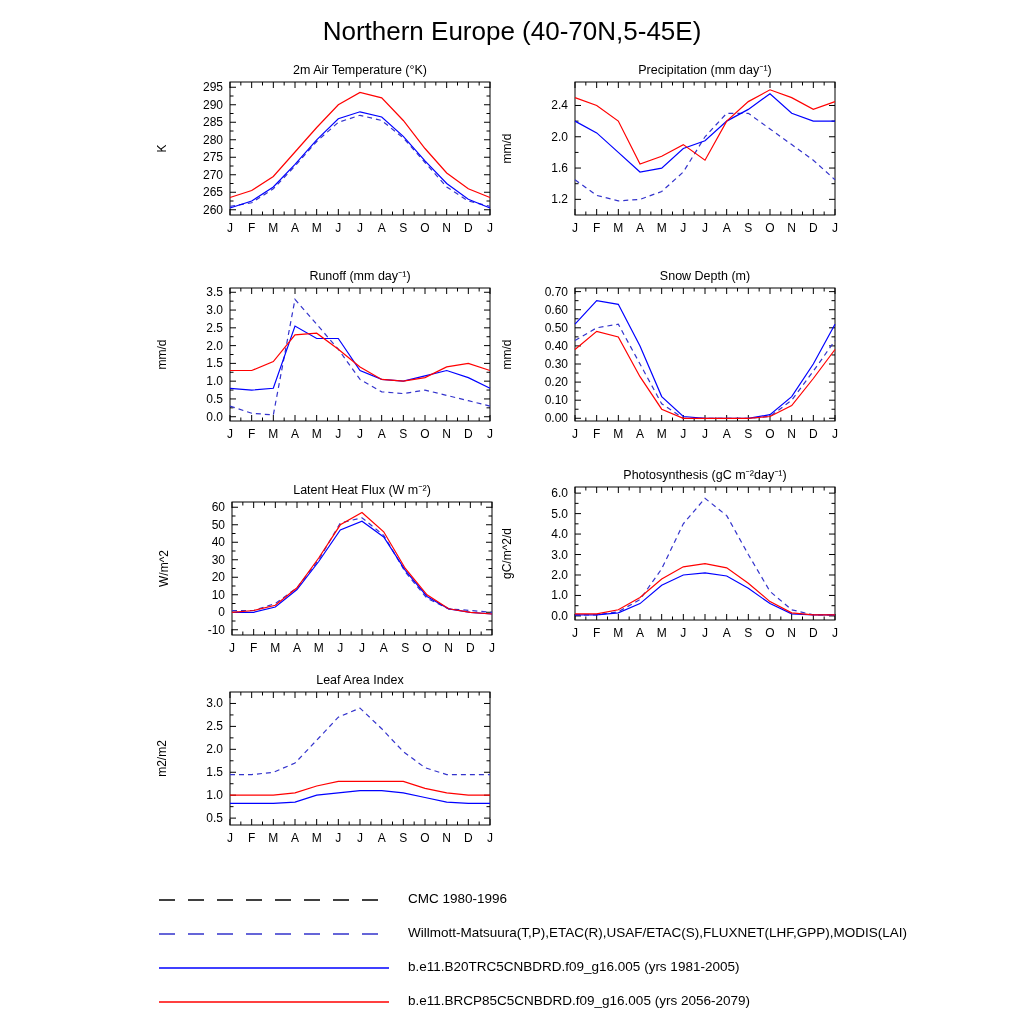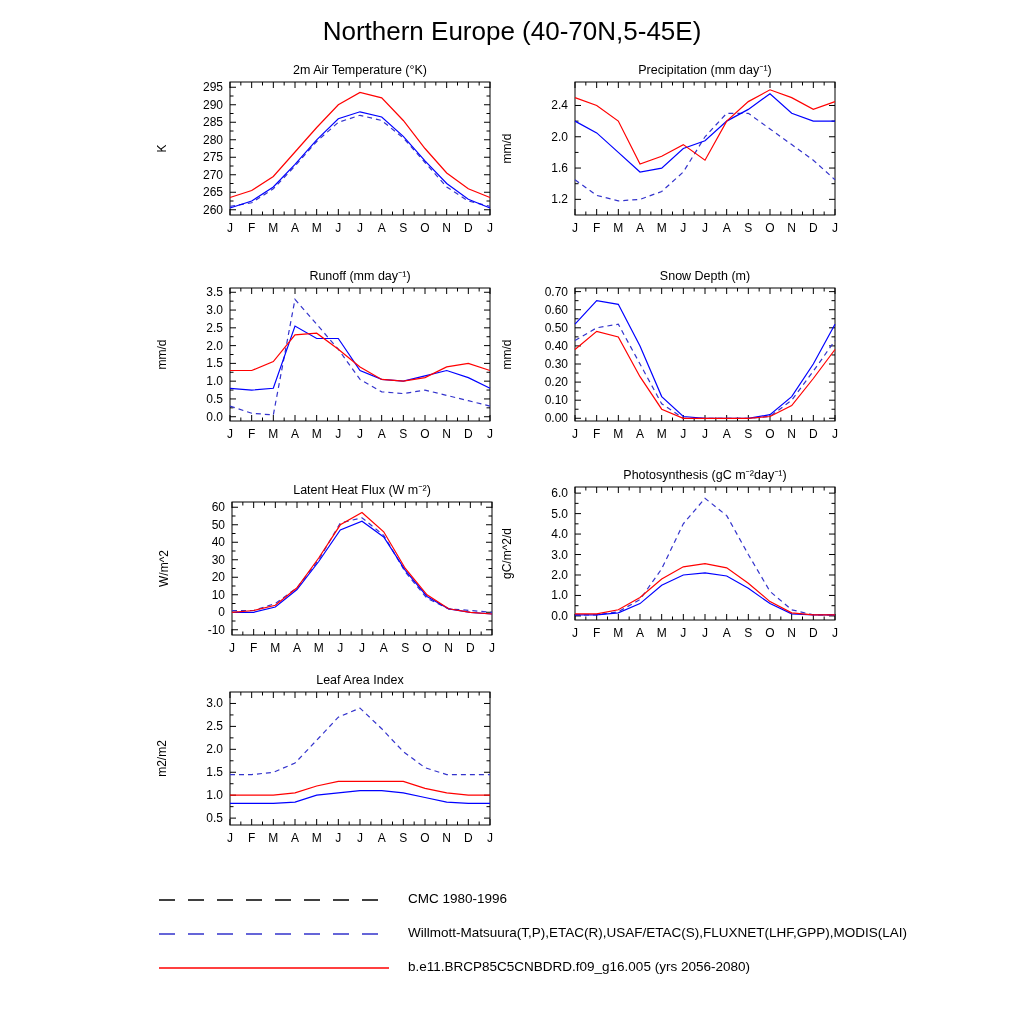--- a/index.html
+++ b/index.html
@@ -755,17 +755,23 @@
       <span class="legend-label">CMC 1980-1996</span>
     </div>
     <div class="legend-row">
       <svg width="232" height="12">
         <line x1="1" y1="6" x2="231" y2="6" stroke="#3333cc" stroke-width="1.3" stroke-dasharray="16 13"></line>
       </svg>
       <span class="legend-label">Willmott-Matsuura(T,P),ETAC(R),USAF/ETAC(S),FLUXNET(LHF,GPP),MODIS(LAI)</span>
     </div>
     <div class="legend-row">
       <svg width="232" height="12">
+        <line x1="1" y1="6" x2="231" y2="6" stroke="#0000ff" stroke-width="1.3"></line>
+      </svg>
+      <span class="legend-label">b.e11.B20TRC5CNBDRD.f09_g16.005 (yrs 1981-2005)</span>
+    </div>
+    <div class="legend-row">
+      <svg width="232" height="12">
         <line x1="1" y1="6" x2="231" y2="6" stroke="#ff0000" stroke-width="1.3"></line>
       </svg>
-      <span class="legend-label">b.e11.BRCP85C5CNBDRD.f09_g16.005 (yrs 2056-2080)</span>
+      <span class="legend-label">b.e11.BRCP85C5CNBDRD.f09_g16.005 (yrs 2056-2079)</span>
     </div>
   </div>
 
 </body></html>

